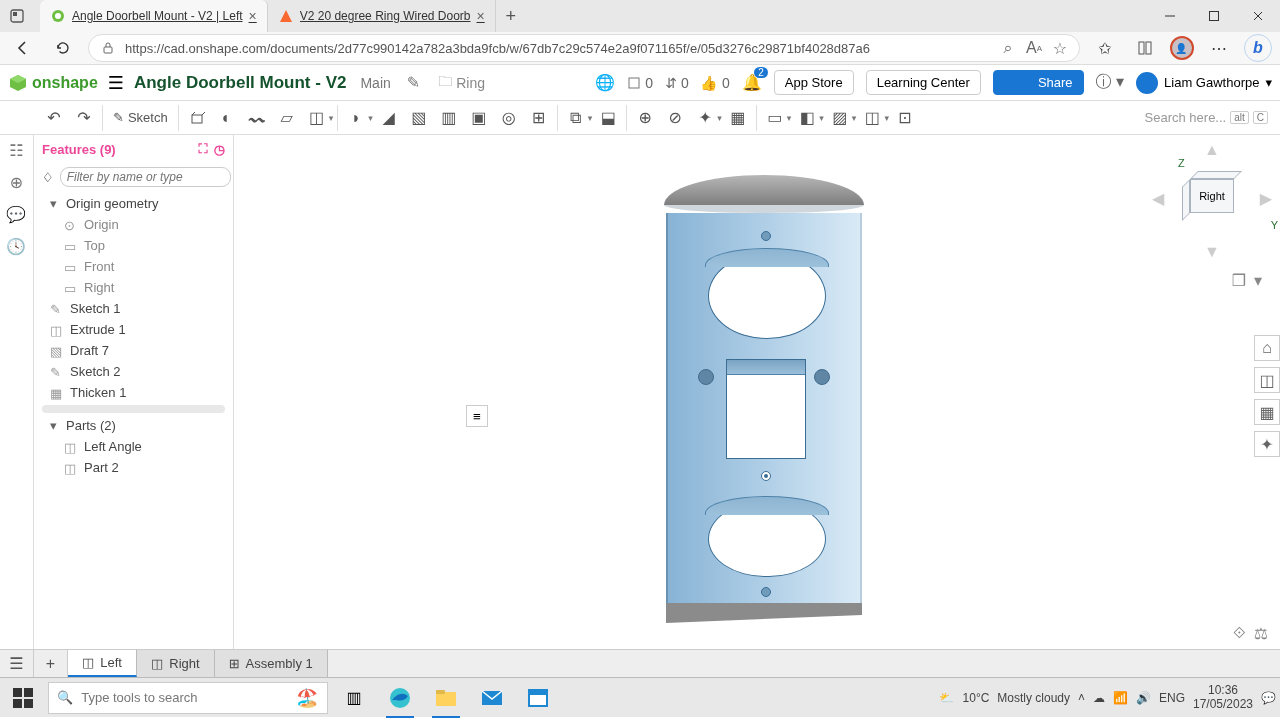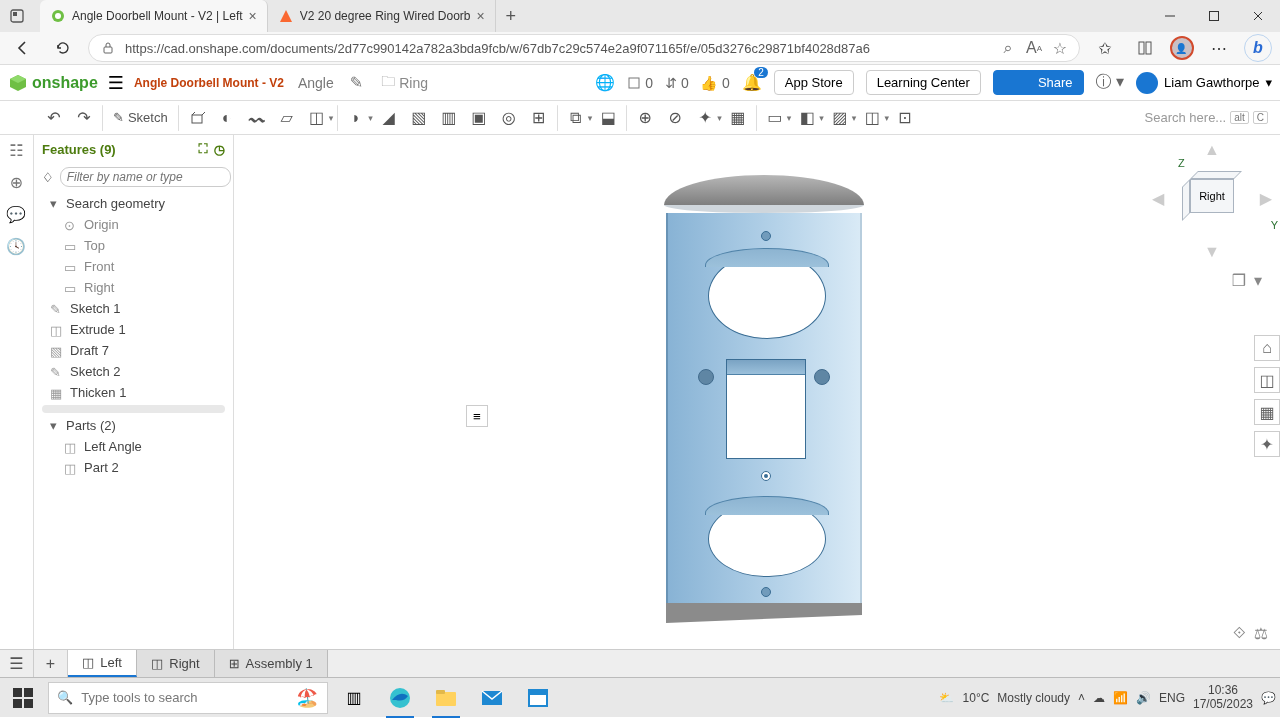--- a/index.html
+++ b/index.html
@@ -2,21 +2,21 @@
 <html><head>
 <meta charset="utf-8">
 <style>
 * { margin: 0; padding: 0; box-sizing: border-box; font-family: "Segoe UI", Arial, sans-serif; }
 html, body { width: 1280px; height: 720px; overflow: hidden; background: #fff; }
 
 
 .browser-top { height: 32px; background: #e8e8e8; display: flex; align-items: stretch; }
 .tab-strip { display: flex; align-items: stretch; flex: 1; padding-left: 6px; }
 .tab-box { width: 34px; display: flex; align-items: center; justify-content: center; }
-.tab { display: flex; align-items: center; gap: 6px; padding: 0 10px; max-width: 230px; border-right: 1px solid #d0d0d0; font-size: 12px; color: #333; cursor: pointer; }
+.tab { display: flex; align-items: center; gap: 6px; padding: 0 10px; max-width: 230px; border-right: 1px solid #d0d0d0; font-size: 12px; color: #333; cursor: pointer; text-decoration: underline; }
 .tab.active { background: #f7f7f7; border-top-left-radius: 6px; border-top-right-radius: 6px; }
 .tab-title { white-space: nowrap; overflow: hidden; text-overflow: ellipsis; flex: 1; }
 .tab-close { color: #666; font-size: 14px; }
 .tab-favicon { width: 16px; height: 16px; flex: none; }
 .new-tab { width: 30px; display: flex; align-items: center; justify-content: center; font-size: 18px; color: #555; cursor: pointer; }
 .win-controls { display: flex; }
 .win-btn { width: 44px; display: flex; align-items: center; justify-content: center; color: #333; }
 .win-btn svg { width: 12px; height: 12px; }
 
 
@@ -26,21 +26,21 @@
 .addr-text { flex: 1; font-size: 13px; color: #555; white-space: nowrap; overflow: hidden; }
 .addr-icon { width: 18px; height: 18px; display: flex; align-items: center; justify-content: center; color: #666; }
 .avatar-dot { width: 24px; height: 24px; border-radius: 50%; background: #c9c0c5; border: 2px solid #d24a2c; display:flex;align-items:center;justify-content:center;font-size:10px;color:#555; }
 .bing-b { width:28px;height:28px;border:1px solid #bcd4ef;border-radius:50%;display:flex;align-items:center;justify-content:center;color:#2a6bd4;font-weight:bold;font-style:italic; }
 
 
 .app-header { height: 36px; background: #fff; border-bottom: 1px solid #ddd; display: flex; align-items: center; padding: 0 8px; gap: 10px; }
 .logo { display:flex; align-items:center; gap:4px; color:#3c9b2c; font-weight:bold; font-size:16px; }
 .logo .ico { width:20px; height:20px; }
 .hamburger { font-size:18px; cursor:pointer; }
-.doc-title { font-size: 12px; font-weight: bold; color: #c2410c; }
+.doc-title { font-size: 17px; font-weight: bold; color: #14532d; }
 .branch-name { font-size: 14px; color: #777; margin-left: 4px; }
 .pencil { color:#777; margin-left:6px; }
 .folder-tag { display:flex; align-items:center; gap:4px; color:#888; font-size:14px; margin-left:8px; }
 .header-right { margin-left:auto; display:flex; align-items:center; gap:12px; }
 .count-badge { display:flex; align-items:center; gap:4px; color:#666; font-size:14px; }
 .btn { border:1px solid #ccc; background:#fff; padding:4px 10px; border-radius:4px; font-size:13px; cursor:pointer; }
 .btn.primary { background:#1976d2; color:#fff; border-color:#1976d2;padding-left:44px; }
 .bell { position:relative; color:#666; }
 .bell .n { position:absolute; top:-6px; right:-6px; background:#1976d2; color:#fff; font-size:10px; border-radius:8px; padding:0 4px; }
 .user { display:flex; align-items:center; gap:6px; font-size:13px; }
@@ -53,21 +53,21 @@
 .tool.sep { width:1px; background:#ddd; margin:0 2px; }
 .tool-chev { font-size:9px; color:#777; margin-left:-4px; }
 .search-tools { margin-left:auto; display:flex; align-items:center; gap:4px; font-size:13px; color:#999; padding:0 8px; }
 .kbd { font-size:10px; border:1px solid #ccc; border-radius:2px; padding:0 3px; color:#777; }
 
 
 .body-row { display:flex; height: calc(720px - 32px - 36px - 36px - 34px - 28px - 40px); }
 .left-rail { width:34px; background:#fff; border-right:1px solid #ddd; display:flex; flex-direction:column; align-items:center; padding-top:4px; gap:10px; }
 .left-rail .ritem { width:22px;height:22px; color:#777; display:flex;align-items:center;justify-content:center; cursor:pointer;}
 .panel { width: 200px; border-right:1px solid #ddd; background:#fff; display:flex; flex-direction:column; font-size:13px; overflow:hidden; }
-.panel-hd { height:28px; display:flex; align-items:center; padding:0 8px; font-weight:bold; color:#4d7c0f; gap:6px; }
+.panel-hd { height:28px; display:flex; align-items:center; padding:0 8px; font-weight:bold; color:#ec4899; gap:6px; }
 .panel-hd .spacer { flex:1; }
 .filter { padding:4px 8px; display:flex; gap:6px; align-items:center; }
 .filter input { flex:1; border:1px solid #ccc; border-radius:9px; padding:2px 6px; font-size:12px; font-style:italic; color:#888; }
 .tree { flex:1; overflow:auto; padding:2px 0; }
 .tree-item { display:flex; align-items:center; gap:6px; padding:3px 8px 3px 16px; color:#444; cursor:pointer; }
 .tree-item.lvl2 { padding-left:30px; color:#888; }
 .tree-item.lvl2b { padding-left:30px; }
 .tree-item .chev { width:10px; color:#666; }
 .tree-item .tico { width:14px; height:14px; color:#999; }
 .divider { height:8px; background:#e8e8e8; margin:2px 8px; border-radius:4px; }
@@ -208,21 +208,21 @@
     <span class="ico">
         <svg viewBox="0 0 20 20">
           <polygon points="10,2 18,6 18,14 10,18 2,14 2,6" fill="#6fbf44"></polygon>
           <polygon points="10,2 18,6 10,10 2,6" fill="#8fd96a"></polygon>
         </svg>
       </span>
     <span>onshape</span>
   </span>
   <span class="hamburger">☰</span>
   <span class="doc-title">Angle Doorbell Mount - V2</span>
-  <span class="branch-name">Angle</span>
+  <span class="branch-name">Main</span>
   <span class="pencil">✎</span>
   <span class="folder-tag">
     <span>🗀</span>
     <span>Ring</span>
   </span>
   <div class="header-right">
     <span style="color:#666">🌐</span>
     <span class="count-badge">
         <svg width="14" height="14" viewBox="0 0 14 14">
           <rect x="2" y="2" width="10" height="10" fill="none" stroke="#777"></rect>
@@ -314,21 +314,21 @@
       <span>⛶</span>
       <span>◷</span>
     </div>
     <div class="filter">
       <span>♢</span>
       <input placeholder="Filter by name or type" style="">
     </div>
     <div class="tree">
       <div class="tree-item">
         <span class="chev">▾</span>
-        <span>Search geometry</span>
+        <span>Origin geometry</span>
       </div>
       <div class="tree-item lvl2">
           <span class="tico">⊙</span>
           <span>Origin</span>
         </div>
       <div class="tree-item lvl2">
           <span class="tico">▭</span>
           <span>Top</span>
         </div>
       <div class="tree-item lvl2">

